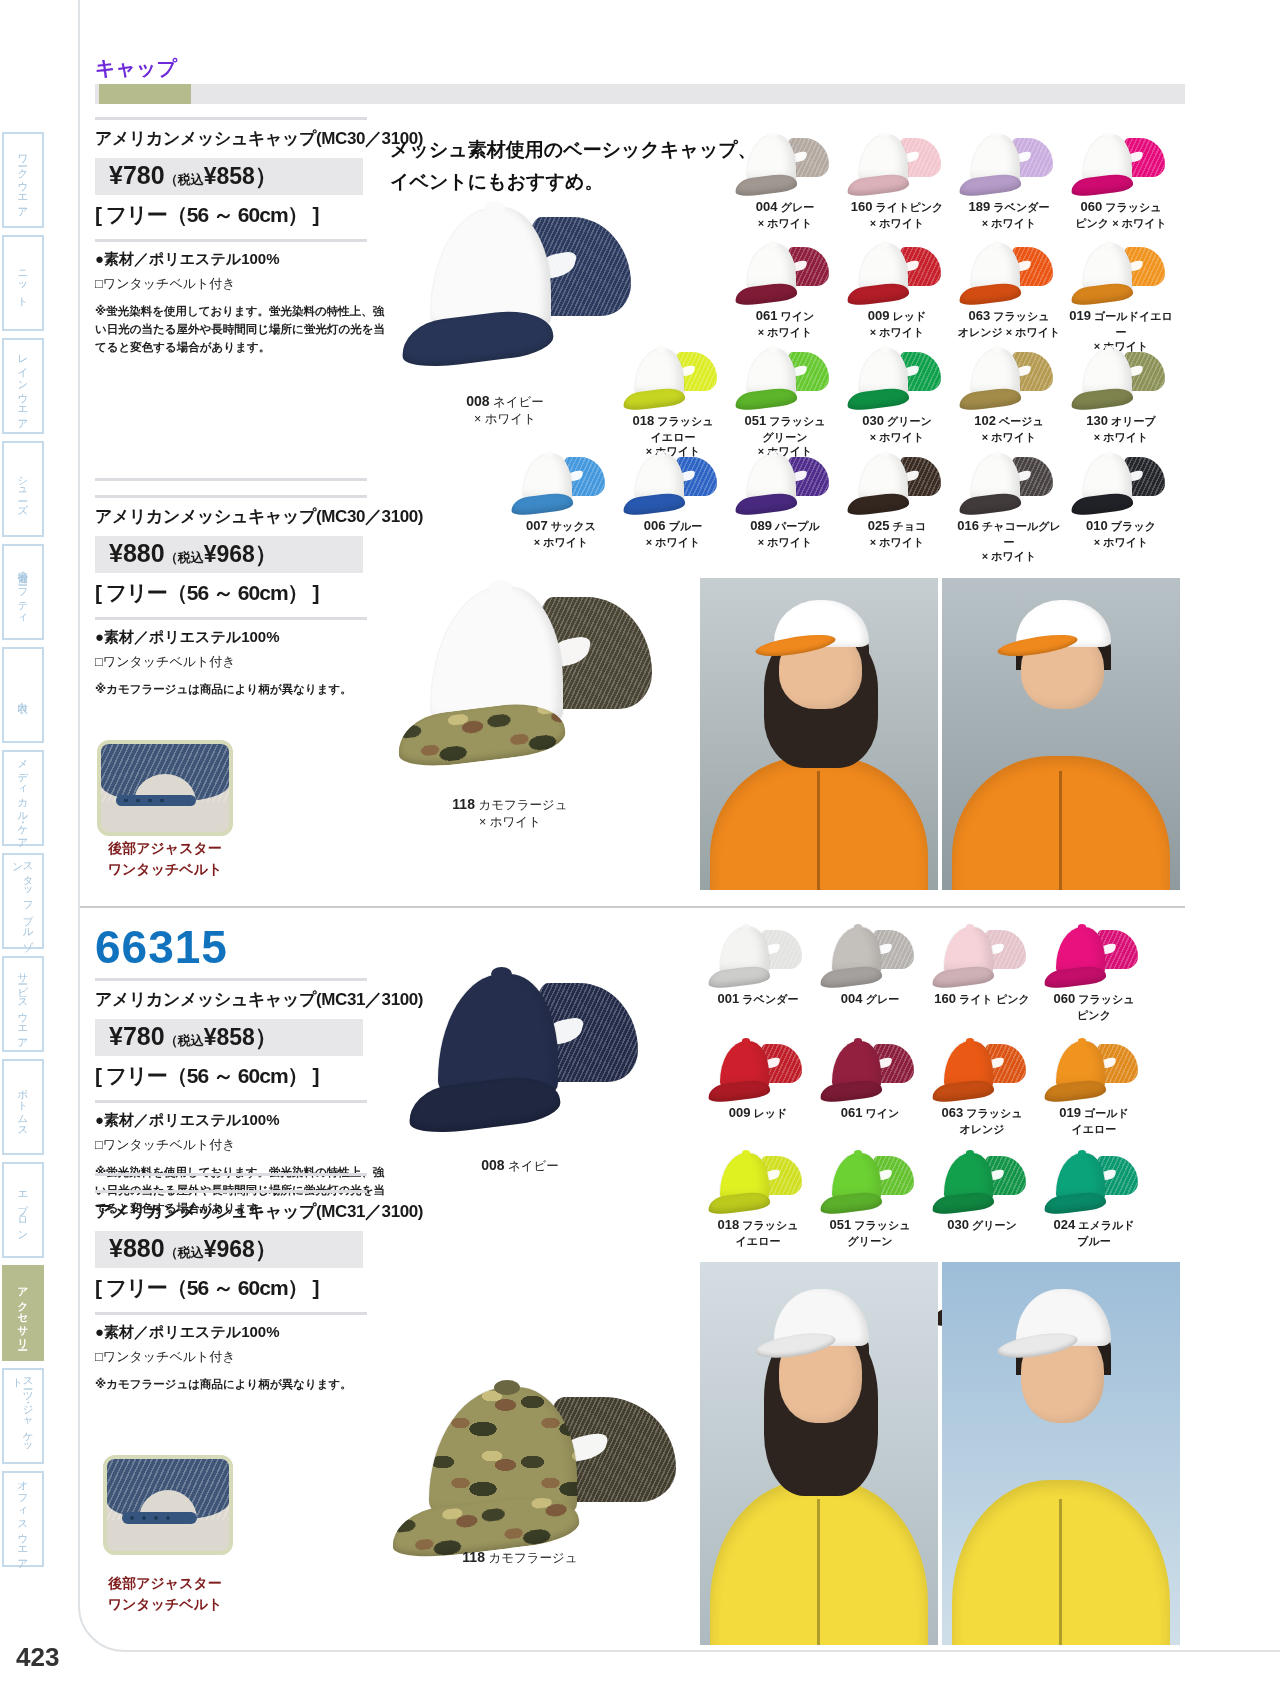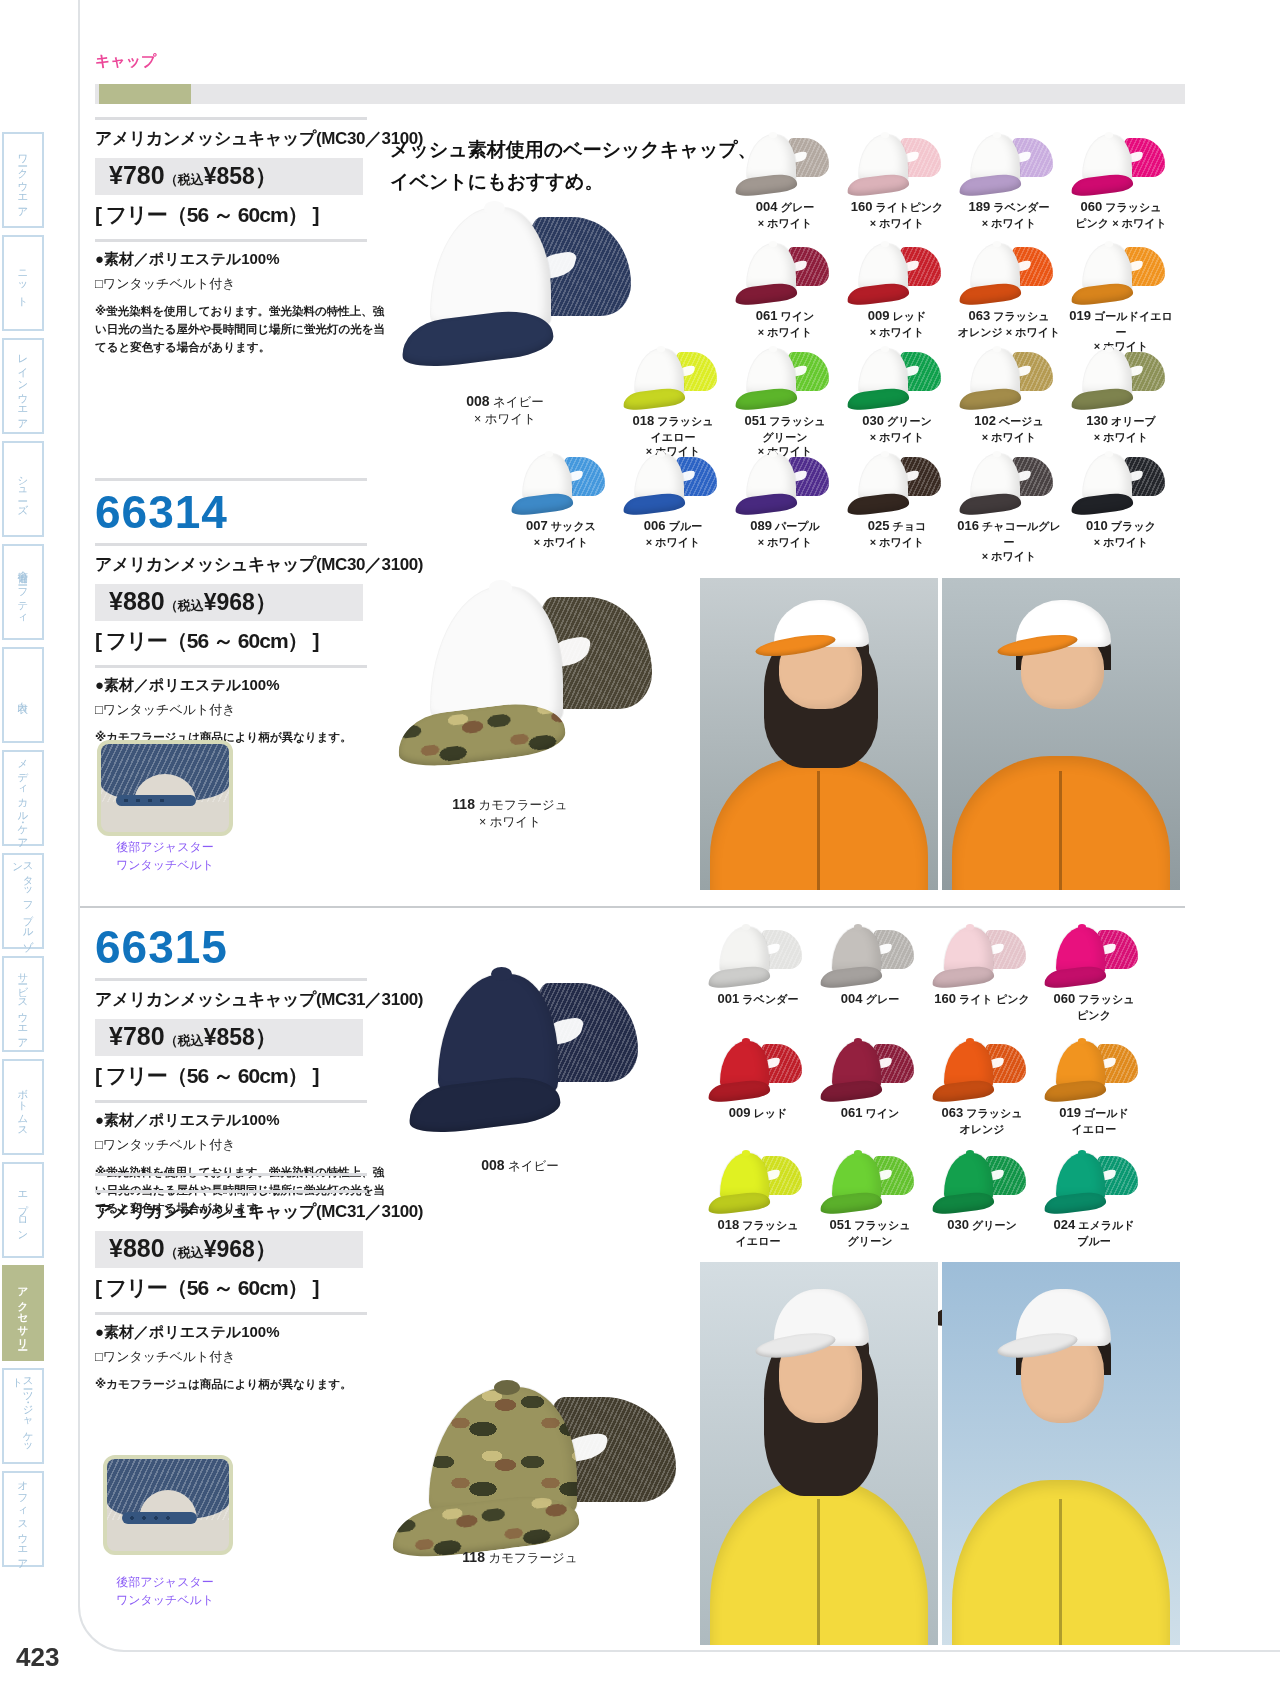--- a/index.html
+++ b/index.html
@@ -10,21 +10,21 @@
   
   #sidebar{position:absolute;left:2px;top:132px;width:42px;}
   #sidebar .tab{box-sizing:border-box;width:42px;height:96px;margin-bottom:7px;
     border:2px solid #c5daea;display:flex;align-items:center;justify-content:center;
     color:#a2c3dc;background:#fff;}
   #sidebar .tab .tab-label{writing-mode:vertical-rl;text-orientation:upright;
     font-size:10.5px;letter-spacing:1px;line-height:1;}
   #sidebar .tab.active{background:#b6bc8e;border-color:#b6bc8e;}
   #sidebar .tab.active .tab-label{color:#fff;font-weight:bold;}
   
-  .page-title{position:absolute;left:95px;top:42px;font-size:15px;font-weight:bold;color:#ec4899;}
+  .page-title{position:absolute;left:95px;top:42px;font-size:20px;font-weight:bold;color:#6d28d9;}
   .accent-bar{position:absolute;left:95px;top:84px;width:1090px;height:20px;background:#e6e6e8;}
   .accent-bar .accent{position:absolute;left:4px;top:0;width:92px;height:20px;background:#b5bb8d;}
   
   .info{position:absolute;left:95px;width:300px;}
   .info .num{font-size:46px;font-weight:bold;color:#1173bd;line-height:1.05;letter-spacing:1px;}
   .rule{height:3px;background:#dcdde0;width:272px;}
   .info .rule{margin:7px 0 7px;}
   .info .pname{font-size:17px;font-weight:bold;letter-spacing:-0.4px;white-space:nowrap;}
   .info .price{box-sizing:border-box;background:#e7e7e9;width:268px;padding:3px 6px 3px 14px;
     margin:8px 0 6px;white-space:nowrap;}
@@ -34,22 +34,22 @@
   .info .size{font-size:21px;font-weight:bold;letter-spacing:-1px;white-space:nowrap;}
   .info .rule2{margin:10px 0 8px;}
   .info .material{font-size:15px;font-weight:bold;}
   .info .feature{font-size:13px;margin-top:6px;color:#222;}
   .info .note{font-size:11.5px;margin-top:10px;line-height:1.55;width:300px;font-weight:bold;color:#222;}
   
   .desc{position:absolute;font-size:19px;font-weight:bold;line-height:1.7;white-space:pre-line;color:#111;}
   .cap-caption{position:absolute;text-align:center;font-size:12.5px;line-height:1.35;color:#222;}
   .cap-caption .code{font-weight:bold;font-size:14px;}
   .cap-caption .nm{white-space:pre-line;}
-  .bp-caption{position:absolute;text-align:center;font-size:12px;font-weight:normal;
-    line-height:1.5;white-space:pre-line;color:#8b5cf6;}
+  .bp-caption{position:absolute;text-align:center;font-size:14px;font-weight:bold;
+    line-height:1.5;white-space:pre-line;color:#7f1d1d;}
   
   .cap{position:relative;}
   .cap-mesh{position:absolute;left:52%;top:7%;width:45%;height:64%;
     border-radius:18% 80% 40% 30%/45% 95% 45% 35%;}
   .cap-mesh::after{content:"";position:absolute;inset:0;border-radius:inherit;
     background:repeating-linear-gradient(115deg,rgba(255,255,255,.22) 0 1.5px,transparent 1.5px 4px);}
   .cap-vent{position:absolute;left:57%;top:30%;width:15%;height:16%;background:#fff;
     border-radius:40%;transform:skewX(-25deg) rotate(-12deg);opacity:.95;}
   .cap-front{position:absolute;left:10%;top:1%;width:52%;height:77%;
     border-radius:60% 45% 8% 10%/100% 80% 10% 12%;
@@ -443,21 +443,20 @@
             </div>
           </div>
           <div class="sw-label"><span class="code">010</span> <span class="nm">ブラック
 × ホワイト</span></div>
         </div>
       </div>
     </div>
 
   <div class="toprule" style="top:478px"></div>
   <div class="info" style="top:488px">
-    <div class="num">66314</div>
     <div class="rule"></div>
     <div class="pname">アメリカンメッシュキャップ(MC30／3100)</div>
     <div class="price"><span class="pmain">¥880</span><span class="psmall">（税込</span><span class="pbig">¥968）</span></div>
     <div class="size">[ フリー（56 ～ 60cm） ]</div>
     <div class="rule rule2"></div>
     <div class="material">●素材／ポリエステル100%</div>
     <div class="feature">□ワンタッチベルト付き</div>
     <div class="note">※カモフラージュは商品により柄が異なります。</div>
   </div>
   <div class="backphoto" style="left:97px;top:740px;width:128px;height:88px">

